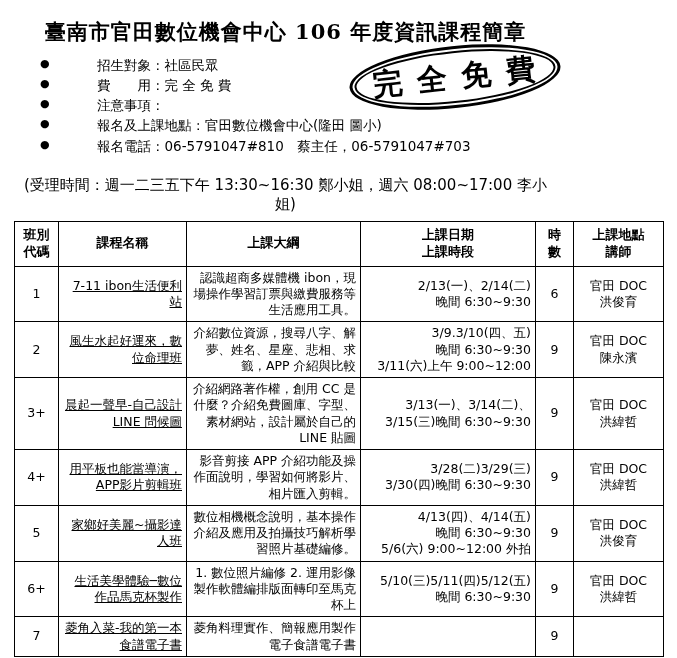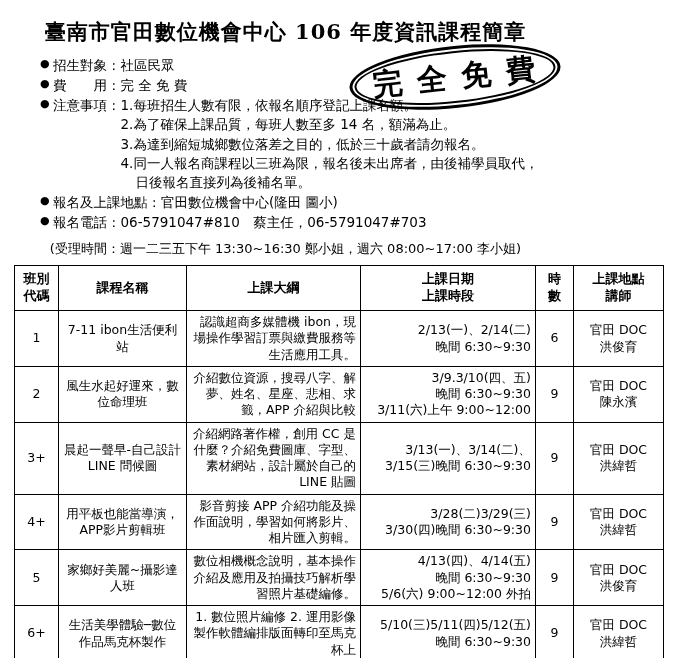--- a/index.html
+++ b/index.html
@@ -41,42 +41,43 @@
     margin-bottom: 1px;
   }
   .dot {
     flex: 0 0 auto;
     width: 13px;
     font-size: 11px;
     line-height: 1.45;
   }
   .btext {
     flex: 1 1 auto;
+    margin-left: 44px;
   }
   .notes {
     display: flex;
     align-items: flex-start;
   }
   .notes-label {
     flex: 0 0 auto;
     white-space: nowrap;
   }
   .notes-list {
     flex: 1 1 auto;
   }
   .notes-list div {
     white-space: nowrap;
   }
   .indent-cont {
     padding-left: 15px;
   }
   .center-line {
     text-align: center;
-    font-size: 13px;
-    margin: 8px 0 7px 0;
+    font-size: 15px;
+    margin: 20px 0 7px 0;
   }
   .stamp {
     position: absolute;
     right: 10px;
     top: 46px;
     width: 212px;
     height: 62px;
     transform: rotate(-6deg);
   }
   .stamp .oval {
@@ -137,22 +138,23 @@
   col.c-name { width: 128px; }
   col.c-outline { width: 174px; }
   col.c-date { width: 175px; }
   col.c-hours { width: 38px; }
   col.c-place { width: 90px; }
   td.code {
     text-align: center;
     font-size: 14px;
   }
   td.name {
-    text-align: center;
+    text-align: right;
     padding-left: 6px;
+    text-decoration: underline;
   }
   td.outline {
     text-align: right;
     padding-left: 5px;
     font-size: 12px;
   }
   td.date {
     text-align: right;
     padding-left: 6px;
     font-size: 12px;
@@ -186,27 +188,20 @@
       <span class="btext">招生對象：社區民眾</span>
     </div>
     <div class="bline">
       <span class="dot">●</span>
       <span class="btext">費　　用：完 全 免 費</span>
     </div>
     <div class="bline">
       <span class="dot">●</span>
       <span class="btext notes">
         <span class="notes-label">注意事項：</span>
-        <span class="notes-list">
-          <div>1.每班招生人數有限，依報名順序登記上課名額。</div>
-          <div>2.為了確保上課品質，每班人數至多 14 名，額滿為止。</div>
-          <div>3.為達到縮短城鄉數位落差之目的，低於三十歲者請勿報名。</div>
-          <div>4.同一人報名商課程以三班為限，報名後未出席者，由後補學員取代，</div>
-          <div class="indent-cont">日後報名直接列為後補名單。</div>
-        </span>
       </span>
     </div>
     <div class="bline">
       <span class="dot">●</span>
       <span class="btext">報名及上課地點：官田數位機會中心(隆田 圖小)</span>
     </div>
     <div class="bline">
       <span class="dot">●</span>
       <span class="btext">報名電話：06-5791047#810　蔡主任，06-5791047#703</span>
     </div>

